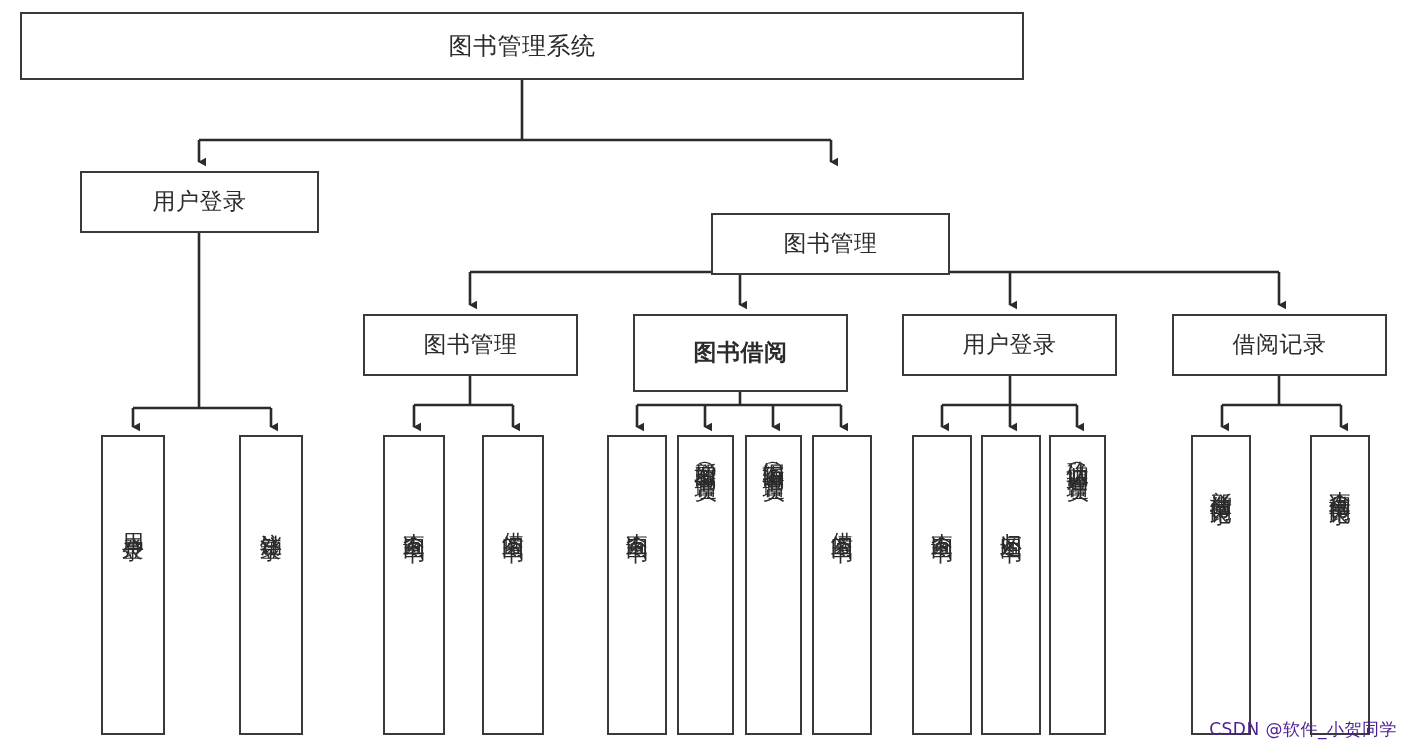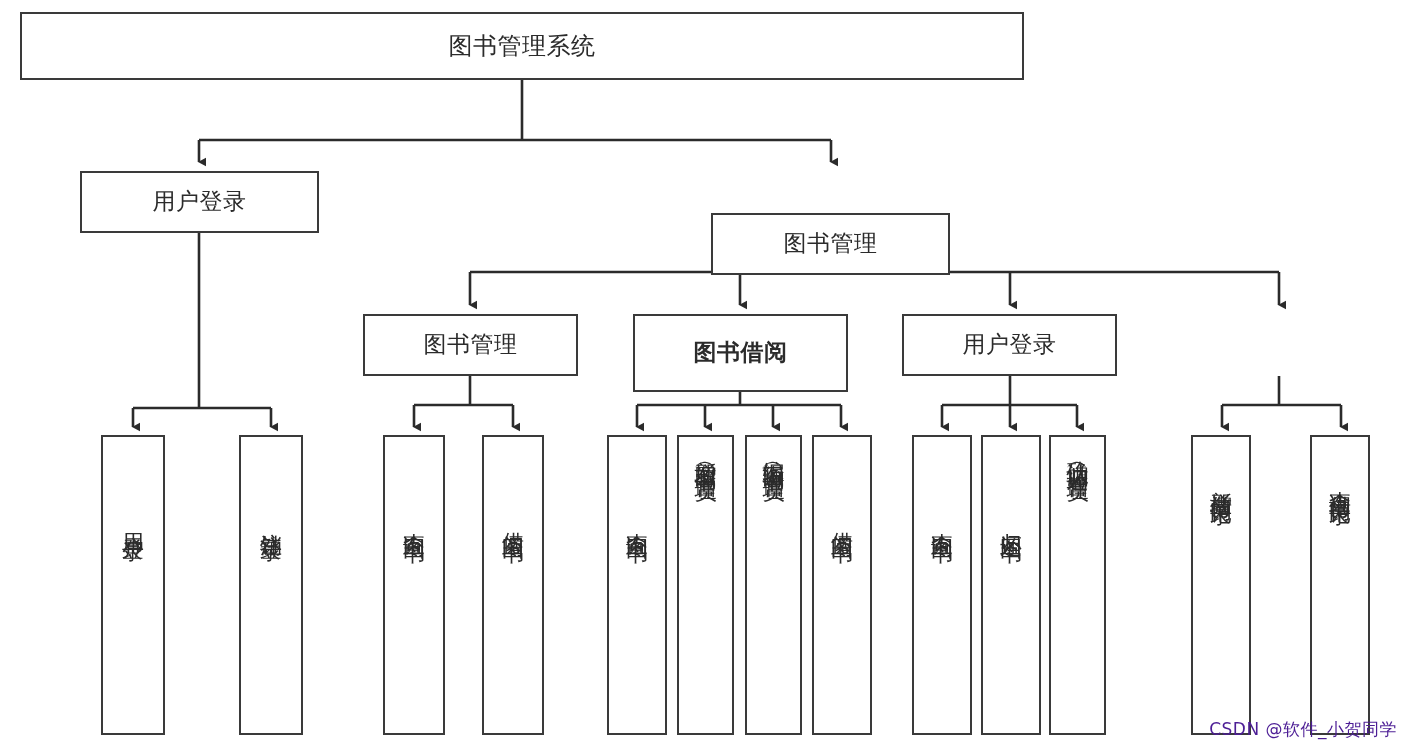--- a/index.html
+++ b/index.html
@@ -148,20 +148,23 @@
   </div>
 
   <div class="node horiz" style="left:633px; top:314px; width:215px; height:78px;font-weight:bold;">
     <span class="label">图书借阅</span>
   </div>
 
   <div class="node horiz" style="left:902px; top:314px; width:215px; height:62px;">
     <span class="label">用户登录</span>
   </div>
 
+  <div class="node horiz" style="left:1172px; top:314px; width:215px; height:62px;">
+    <span class="label">借阅记录</span>
+  </div>
 
   <div class="node vert mid" style="left:101px; top:435px; width:64px; height:300px; padding-top:78px;">
     <span class="label">用户登录</span>
   </div>
 
   <div class="node vert mid" style="left:239px; top:435px; width:64px; height:300px; padding-top:78px;">
     <span class="label">注销登录</span>
   </div>
 
   <div class="node vert mid" style="left:383px; top:435px; width:62px; height:300px; padding-top:78px;">

